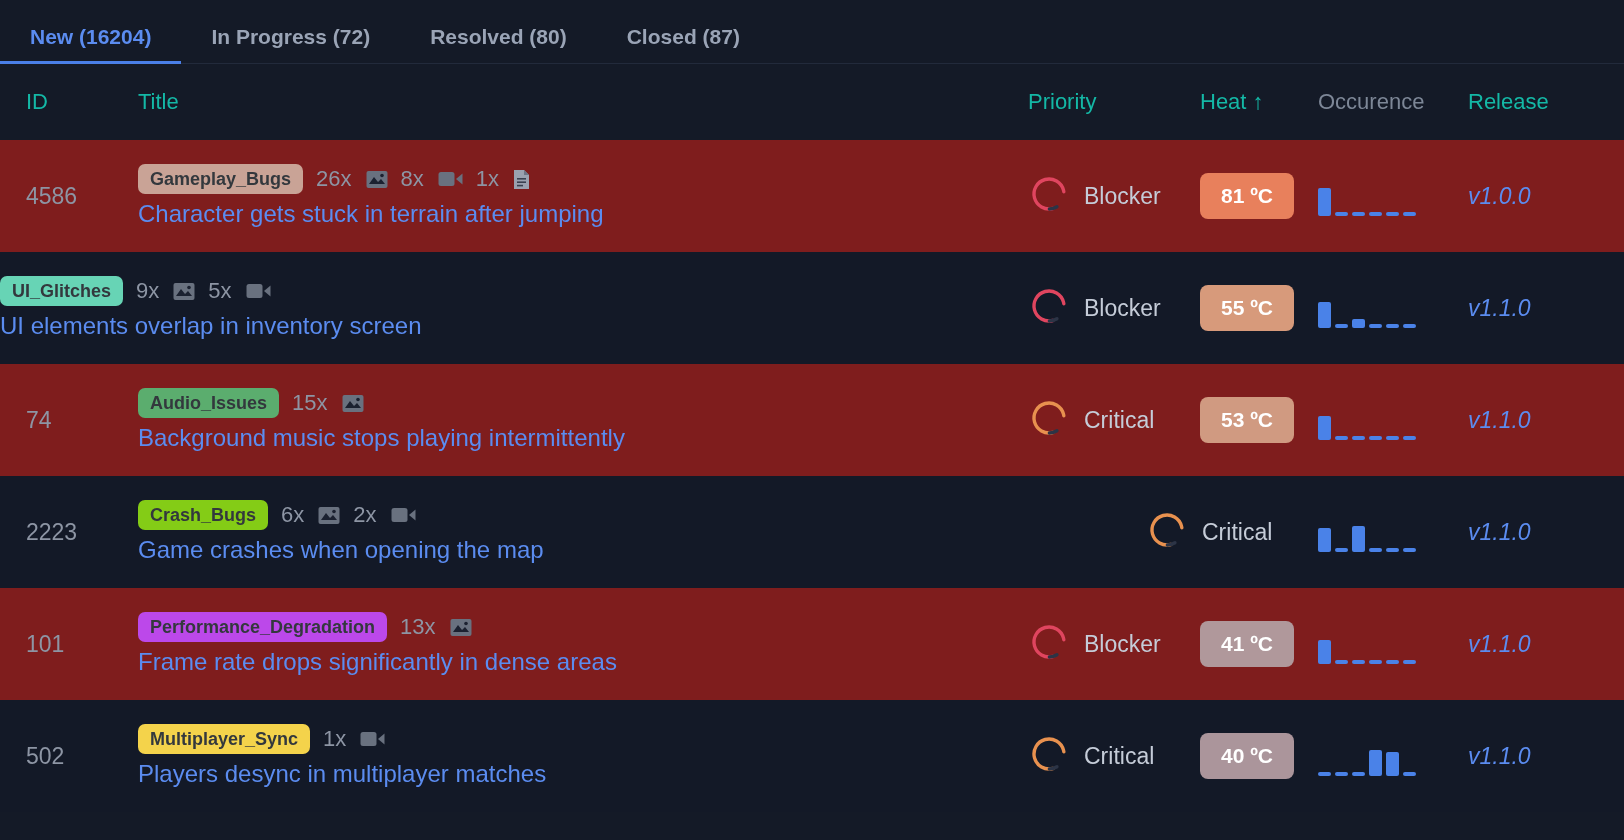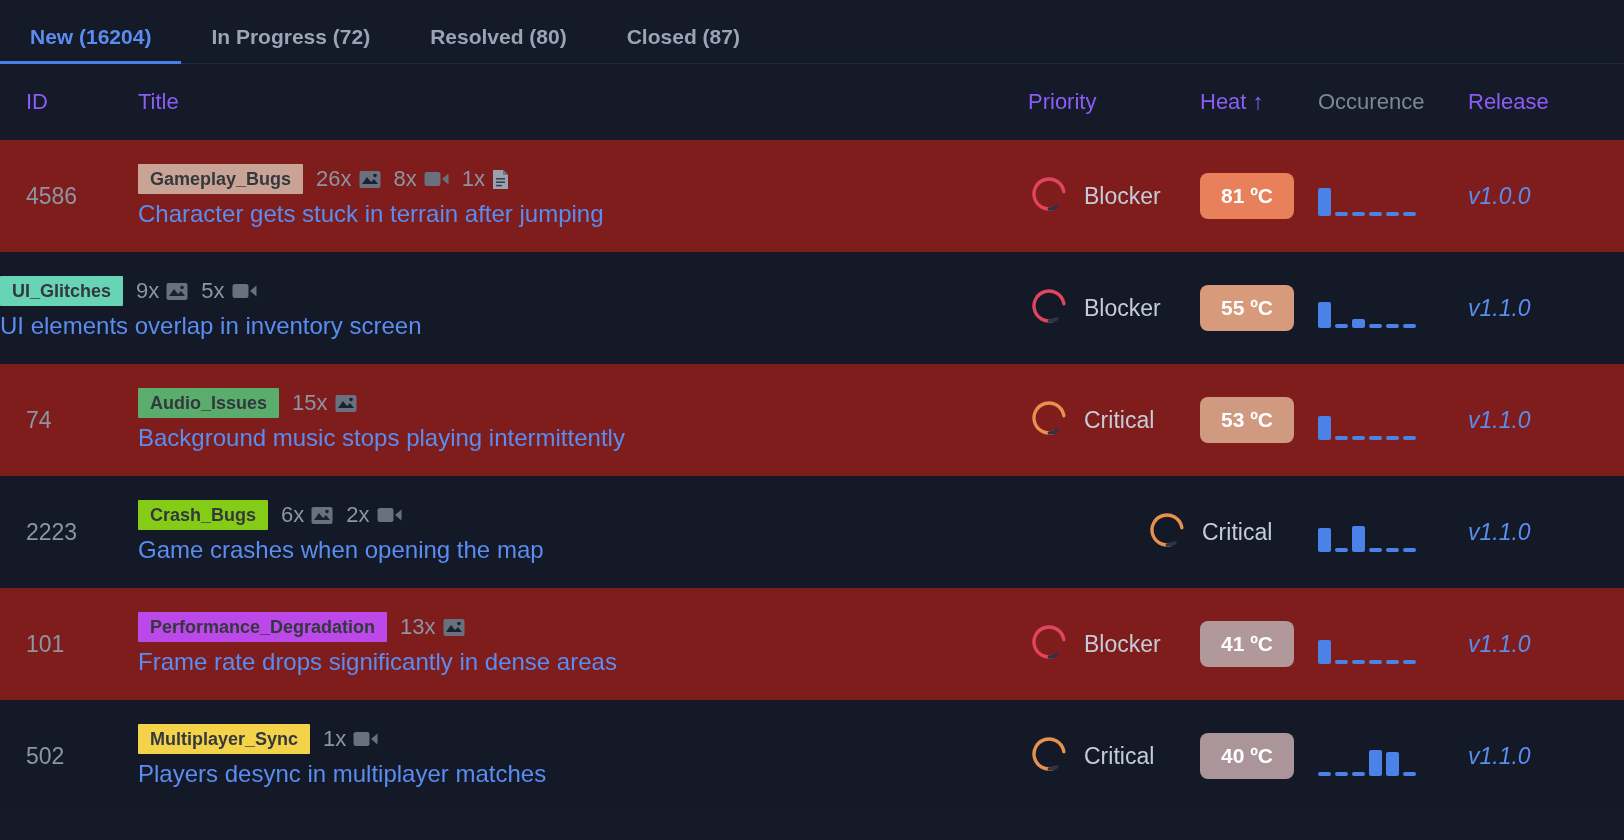--- a/index.html
+++ b/index.html
@@ -42,21 +42,21 @@
   
   .table { width: 1624px; }
   .thead {
     display: flex;
     align-items: center;
     height: 76px;
     background: #141a27;
   }
   .th {
     font-size: 22px;
-    color: #8b5cf6;
+    color: #14b8a6;
     white-space: nowrap;
   }
   .th.muted { color: #7d8797; }
 
   .col-id     { width: 138px; padding-left: 26px; }
   .col-title  { flex: 1 1 auto; padding-left: 0; min-width: 0; }
   .col-prio   { width: 172px; }
   .col-heat   { width: 118px; }
   .col-occ    { width: 150px; }
   .col-rel    { width: 156px; }
@@ -92,30 +92,30 @@
     display: flex;
     align-items: center;
     gap: 9px;
     height: 30px;
   }
   .tag {
     display: inline-flex;
     align-items: center;
     height: 30px;
     padding: 12px 12px;
-    border-radius: 1px;
+    border-radius: 7px;
     font-size: 18px;
     font-weight: bold;
     color: #33383d;
     white-space: nowrap;
   }
   .att {
     display: inline-flex;
     align-items: center;
-    gap: 7px;
+    gap: 14px;
     font-size: 22px;
     color: #8d95a4;
     margin-left: 4px;
   }
   .att:first-of-type { margin-left: 6px; }
   .att svg { display: block; }
   .title-text {
     font-size: 24px;
     color: #5b8cf0;
     white-space: nowrap;

